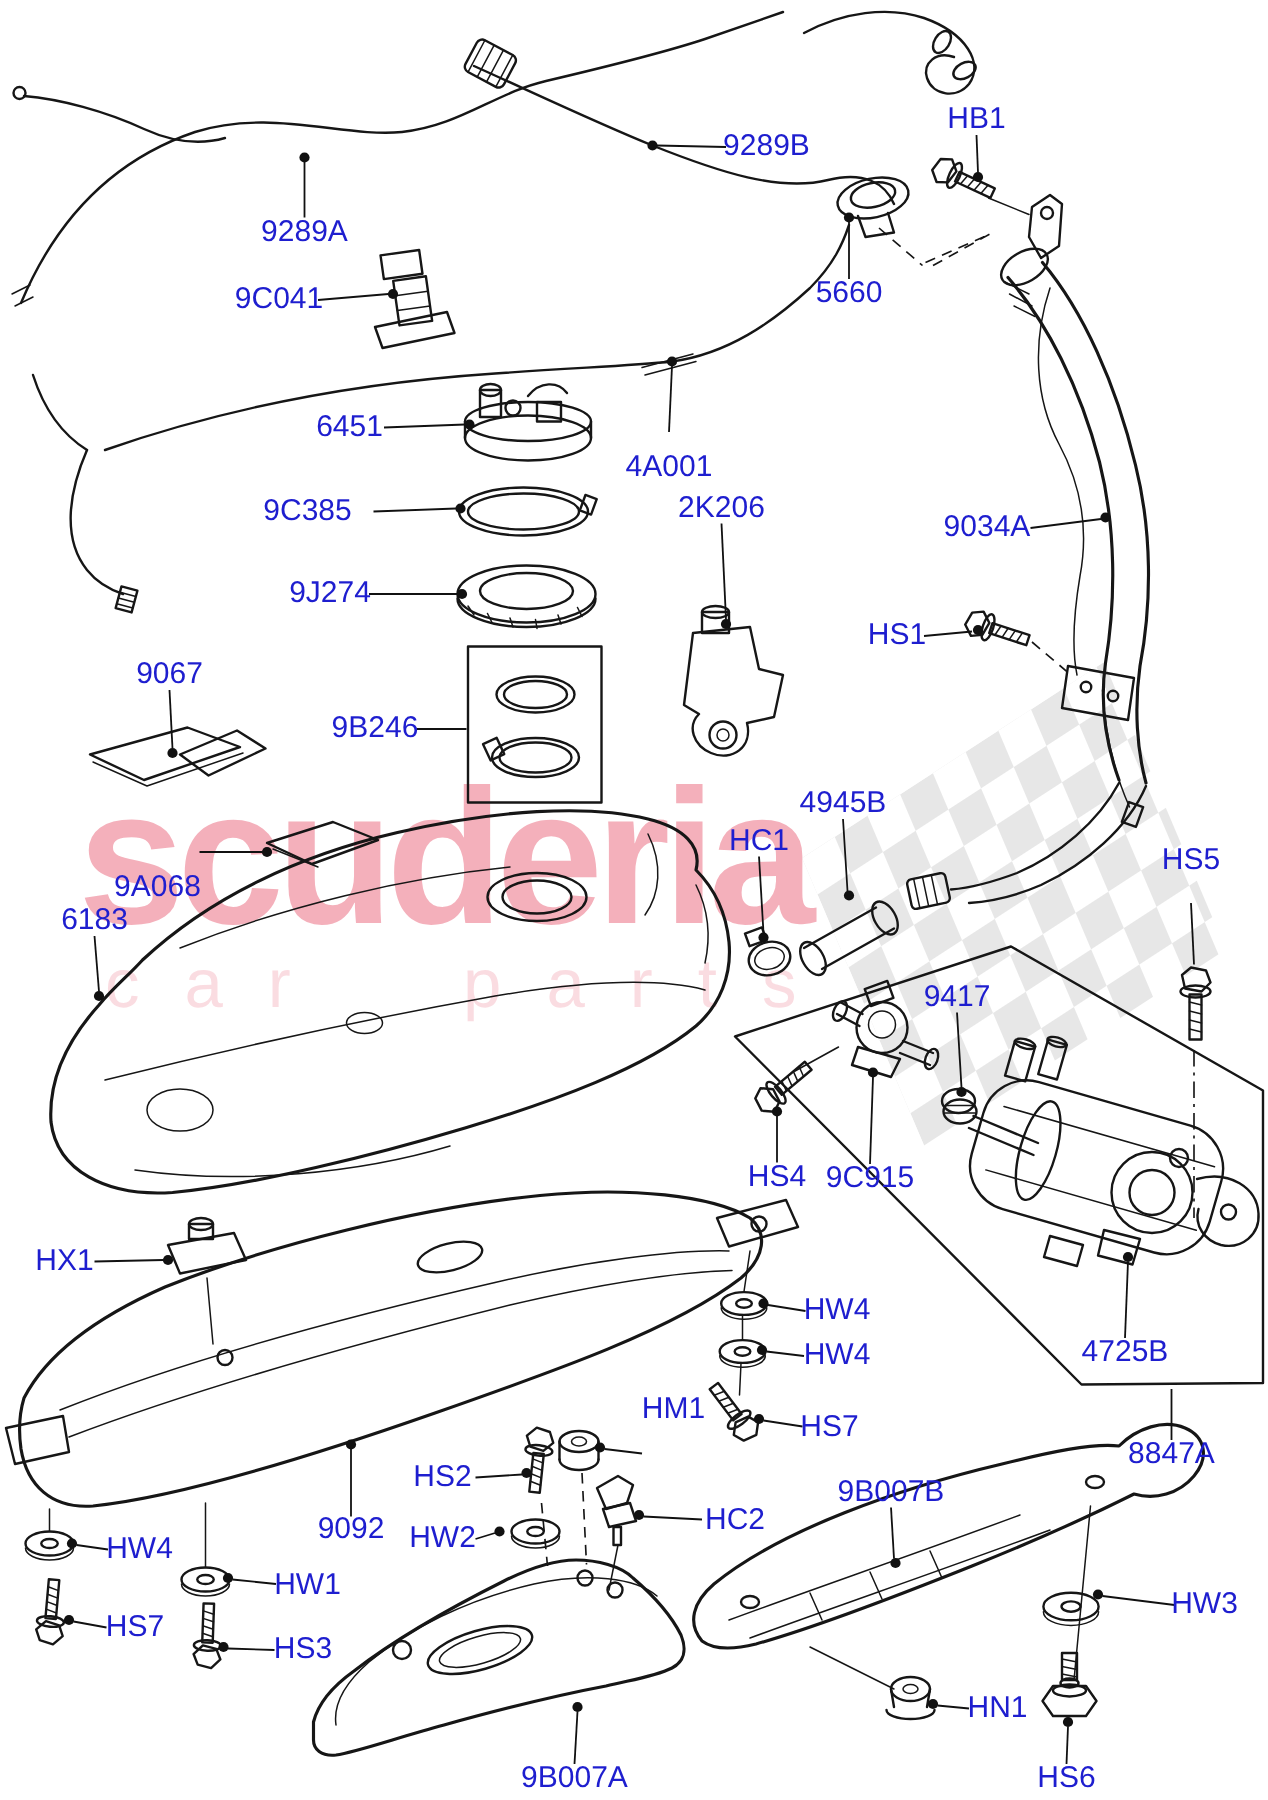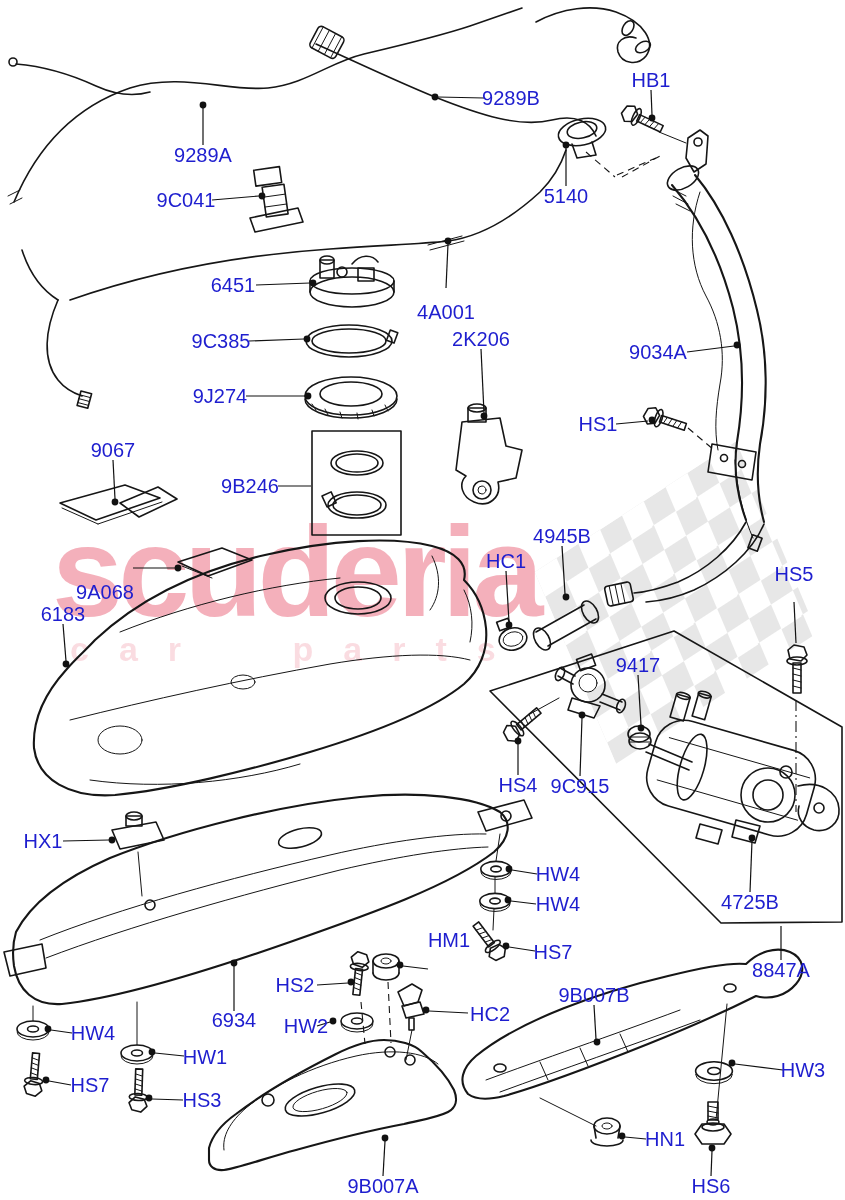--- a/index.html
+++ b/index.html
@@ -2,21 +2,21 @@
 <html><head>
 <meta charset="utf-8">
 <style>
   html,body{margin:0;padding:0;background:#ffffff;}
   .stage{position:relative;width:845px;height:1200px;background:#fff;overflow:hidden;
          font-family:"Liberation Sans",sans-serif;}
   .lineart{position:absolute;left:0;top:0;z-index:1;}
   
   .wm-brand{position:absolute;left:52px;top:508px;z-index:0;font-size:128px;font-weight:700;
             letter-spacing:-5px;color:rgba(226,47,77,0.38);white-space:nowrap;line-height:1;}
-  .wm-sub{position:absolute;left:70px;top:632px;z-index:0;font-size:34px;font-weight:700;
+  .wm-sub{position:absolute;left:70px;top:632px;z-index:0;font-size:46px;font-weight:400;
           letter-spacing:30px;word-spacing:42px;color:rgba(226,47,77,0.17);white-space:nowrap;line-height:1;}
   .wm-flag{position:absolute;left:556px;top:500px;width:240px;height:205px;z-index:0;opacity:.5;
            background:conic-gradient(#cfcfcf 0 25%, rgba(255,255,255,0) 0 50%, #cfcfcf 0 75%, rgba(255,255,255,0) 0);
            background-size:52px 52px;transform:rotate(-33deg) skewX(-10deg);}
   
   .lbl{position:absolute;z-index:3;transform:translate(-50%,-50%);color:#1e1ecf;
        font-size:20px;font-weight:400;white-space:nowrap;}
   svg *{vector-effect:non-scaling-stroke;}
   .s{stroke:#161616;fill:none;stroke-width:1.6;stroke-linecap:round;stroke-linejoin:round;}
   .s2{stroke:#161616;fill:none;stroke-width:2.1;stroke-linecap:round;stroke-linejoin:round;}
@@ -452,24 +452,24 @@
       <circle cx="385" cy="1138" r="3.4"></circle>
         <circle cx="622" cy="1136" r="3.4"></circle>
       <circle cx="712" cy="1148" r="3.4"></circle>
     </g>
   </svg>
 
   <div class="lbl" style="left:203px;top:155px">9289A</div>
   <div class="lbl" style="left:511px;top:98px">9289B</div>
   <div class="lbl" style="left:651px;top:80px">HB1</div>
   <div class="lbl" style="left:186px;top:200px">9C041</div>
-  <div class="lbl" style="left:566px;top:196px">5140</div>
+  <div class="lbl" style="left:566px;top:196px">5660</div>
   <div class="lbl" style="left:233px;top:285px">6451</div>
   <div class="lbl" style="left:446px;top:312px">4A001</div>
-  <div class="lbl" style="left:221px;top:341px">9C385</div>
+  <div class="lbl" style="left:205px;top:341px">9C385</div>
   <div class="lbl" style="left:481px;top:339px">2K206</div>
   <div class="lbl" style="left:658px;top:352px">9034A</div>
   <div class="lbl" style="left:220px;top:396px">9J274</div>
   <div class="lbl" style="left:598px;top:424px">HS1</div>
   <div class="lbl" style="left:113px;top:450px">9067</div>
   <div class="lbl" style="left:250px;top:486px">9B246</div>
   <div class="lbl" style="left:562px;top:536px">4945B</div>
   <div class="lbl" style="left:506px;top:561px">HC1</div>
   <div class="lbl" style="left:794px;top:574px">HS5</div>
   <div class="lbl" style="left:105px;top:592px">9A068</div>
@@ -478,24 +478,24 @@
   <div class="lbl" style="left:518px;top:785px">HS4</div>
   <div class="lbl" style="left:580px;top:786px">9C915</div>
   <div class="lbl" style="left:558px;top:874px">HW4</div>
   <div class="lbl" style="left:558px;top:904px">HW4</div>
   <div class="lbl" style="left:750px;top:902px">4725B</div>
   <div class="lbl" style="left:781px;top:970px">8847A</div>
   <div class="lbl" style="left:43px;top:841px">HX1</div>
   <div class="lbl" style="left:553px;top:952px">HS7</div>
   <div class="lbl" style="left:449px;top:940px">HM1</div>
   <div class="lbl" style="left:295px;top:985px">HS2</div>
-  <div class="lbl" style="left:306px;top:1026px">HW2</div>
+  <div class="lbl" style="left:295px;top:1026px">HW2</div>
   <div class="lbl" style="left:490px;top:1014px">HC2</div>
   <div class="lbl" style="left:594px;top:995px">9B007B</div>
-  <div class="lbl" style="left:234px;top:1020px">6934</div>
+  <div class="lbl" style="left:234px;top:1020px">9092</div>
   <div class="lbl" style="left:93px;top:1033px">HW4</div>
   <div class="lbl" style="left:205px;top:1057px">HW1</div>
   <div class="lbl" style="left:803px;top:1070px">HW3</div>
   <div class="lbl" style="left:90px;top:1085px">HS7</div>
   <div class="lbl" style="left:202px;top:1100px">HS3</div>
   <div class="lbl" style="left:383px;top:1186px">9B007A</div>
   <div class="lbl" style="left:665px;top:1139px">HN1</div>
   <div class="lbl" style="left:711px;top:1186px">HS6</div>
 
 </div>

